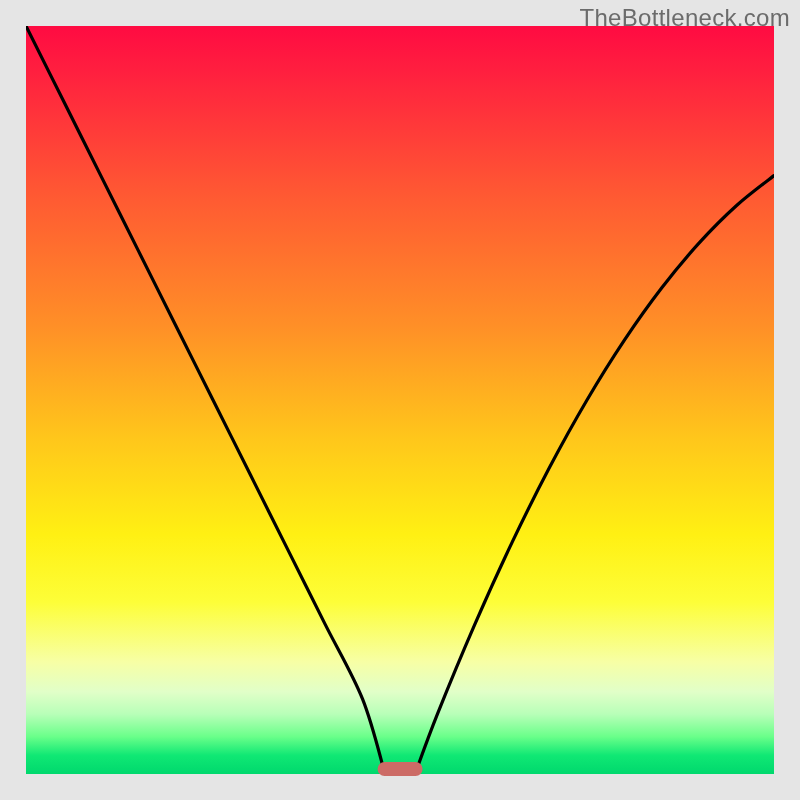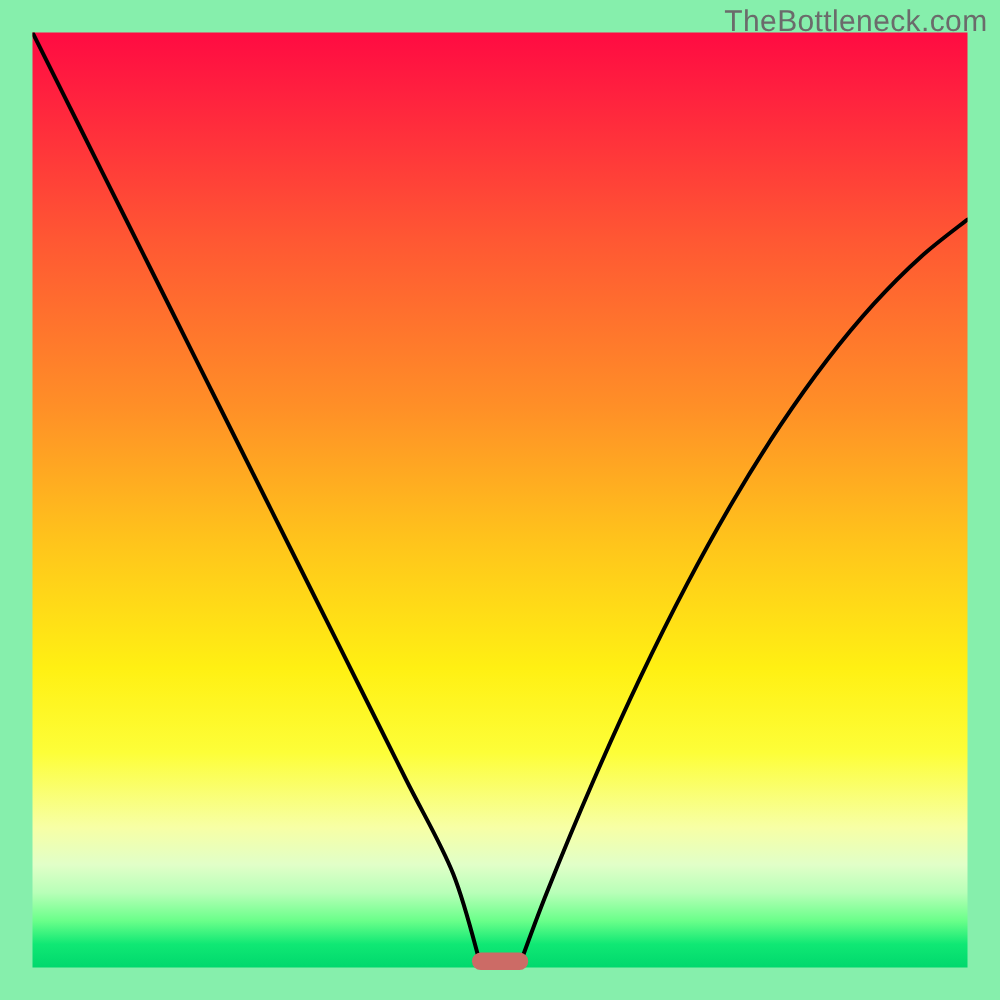--- a/index.html
+++ b/index.html
@@ -7,21 +7,21 @@
     padding: 0;
     width: 800px;
     height: 800px;
     overflow: hidden;
     background: #000;
     font-family: Arial, Helvetica, sans-serif;
   }
   .frame {
     position: absolute;
     inset: 0;
-    background: #86efac;
+    background: #e5e5e5;
   }
   .plot {
     position: absolute;
     left: 26px;
     top: 26px;
     width: 748px;
     height: 748px;
     background: linear-gradient(
       to bottom,
       #ff0b42 0%,

